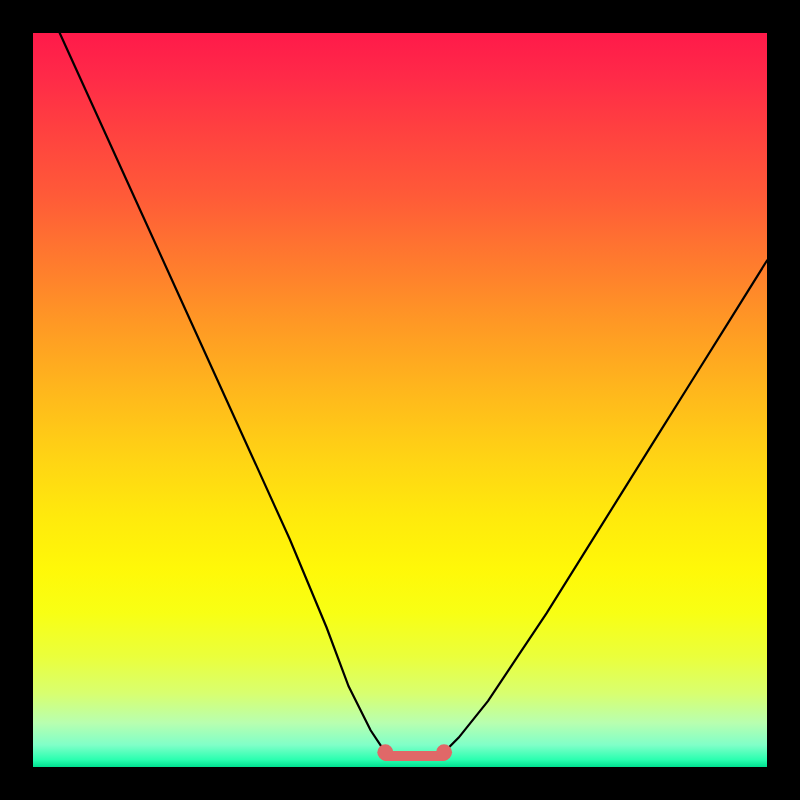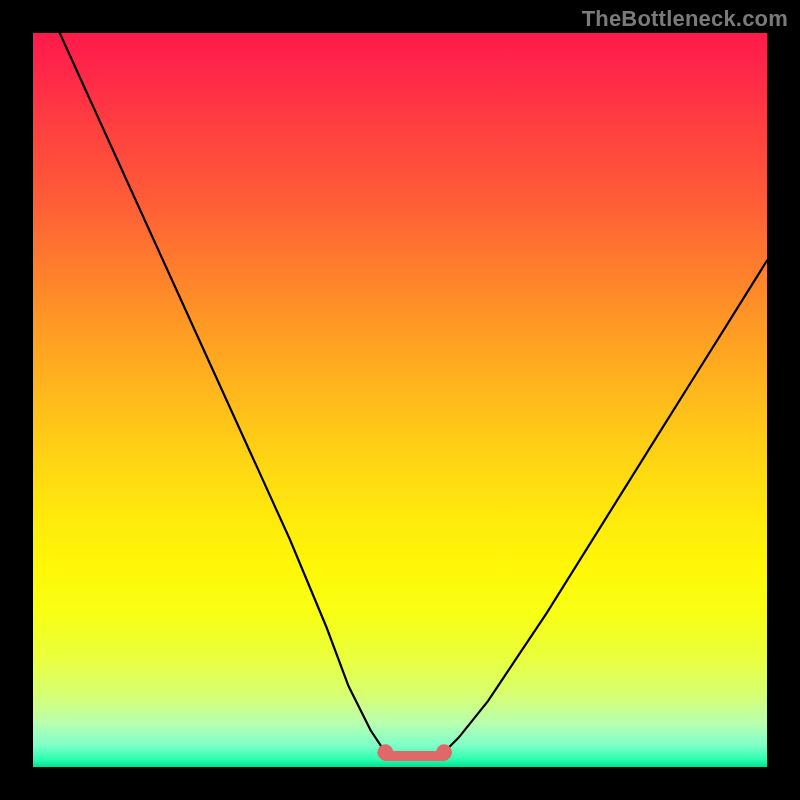--- a/index.html
+++ b/index.html
@@ -50,21 +50,20 @@
     position: absolute;
     left: 0; top: 0;
     width: 734px;
     height: 734px;
   }
 </style>
 </head>
 <body>
 
 <div class="frame">
-  <div class="watermark">TheBottleneck.com</div>
   <div class="plot-area">
     <svg class="curve" viewBox="0 0 734 734" preserveAspectRatio="none">
       <path fill="none" stroke="#000" stroke-width="2.2" stroke-linecap="round" d="M0.0 -58.7 L36.7 22.0 L73.4 102.8 L110.1 183.5 L146.8 264.2 L183.5 345.0 L220.2 425.7 L256.9 506.5 L293.6 594.5 L315.6 653.3 L337.6 697.3 L352.3 719.3 L367.0 726.7 L381.7 726.7 L396.4 726.7 L411.0 719.3 L425.7 704.6 L455.1 667.9 L484.4 623.9 L513.8 579.9 L550.5 521.1 L587.2 462.4 L623.9 403.7 L660.6 345.0 L697.3 286.3 L734.0 227.5"></path>
       <path fill="none" stroke="#e06868" stroke-width="10" stroke-linecap="round" d="M352.3 723.0 L411.0 723.0"></path>
       <circle r="8" fill="#e06868" cx="352.32" cy="719.32"></circle>
       <circle r="8" fill="#e06868" cx="411.04" cy="719.32"></circle>
     </svg>
   </div>
 </div>
 

